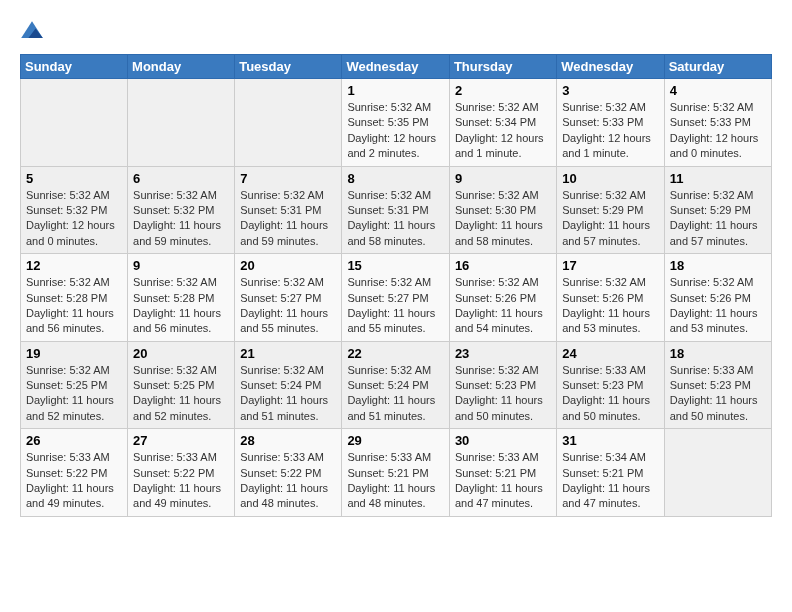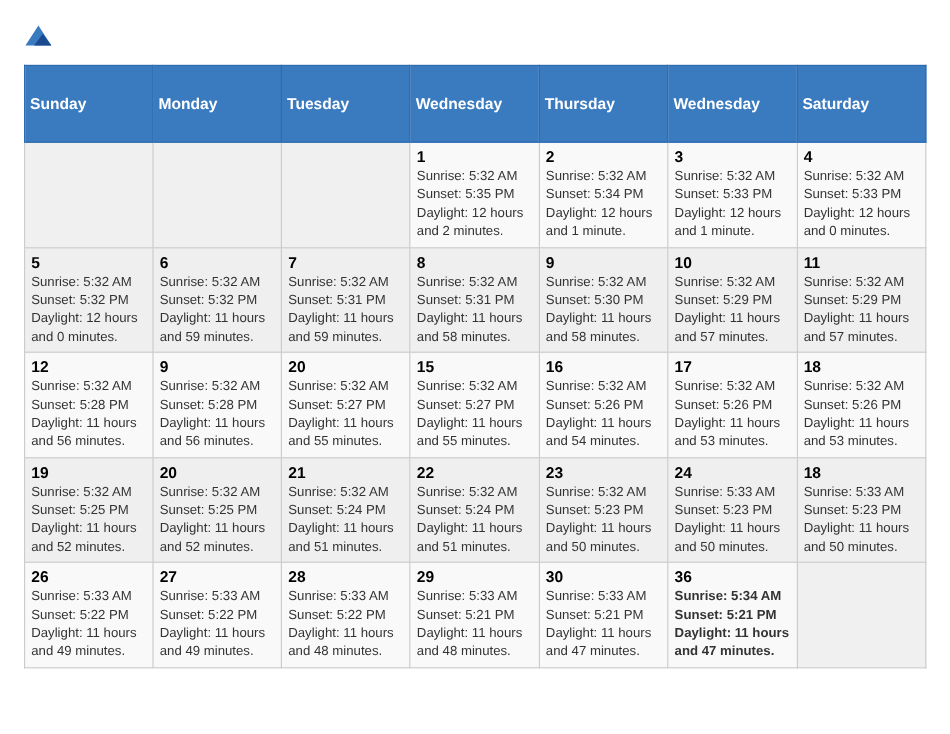--- a/index.html
+++ b/index.html
@@ -51,21 +51,21 @@
       color: #333;
     }
     .calendar {
       width: 100%;
       border-collapse: collapse;
       font-size: 11px;
     }
     .calendar thead tr th {
       background-color: #3a7abf;
       color: #fff;
-      padding: 24px 4px;
+      padding: 4px 4px;
       text-align: left;
       font-size: 13px;
       font-weight: bold;
       border: 1px solid #2d6aaf;
     }
     .calendar tbody tr td {
       vertical-align: top;
       padding: 4px 5px;
       border: 1px solid #ccc;
       width: 108px;
@@ -342,22 +342,22 @@
 and 48 minutes.</div>
         </td>
         <td>
           <span class="day-number">30</span>
           <div class="day-info" style="white-space: pre-line;">Sunrise: 5:33 AM
 Sunset: 5:21 PM
 Daylight: 11 hours
 and 47 minutes.</div>
         </td>
         <td>
-          <span class="day-number">36</span>
-          <div class="day-info" style="white-space: pre-line; font-weight: bold;">Sunrise: 5:34 AM
+          <span class="day-number">31</span>
+          <div class="day-info" style="white-space: pre-line;">Sunrise: 5:34 AM
 Sunset: 5:21 PM
 Daylight: 11 hours
 and 47 minutes.</div>
         </td>
         <td class="empty-cell"></td>
       </tr>
     </tbody>
 </table>
 
 </body></html>

